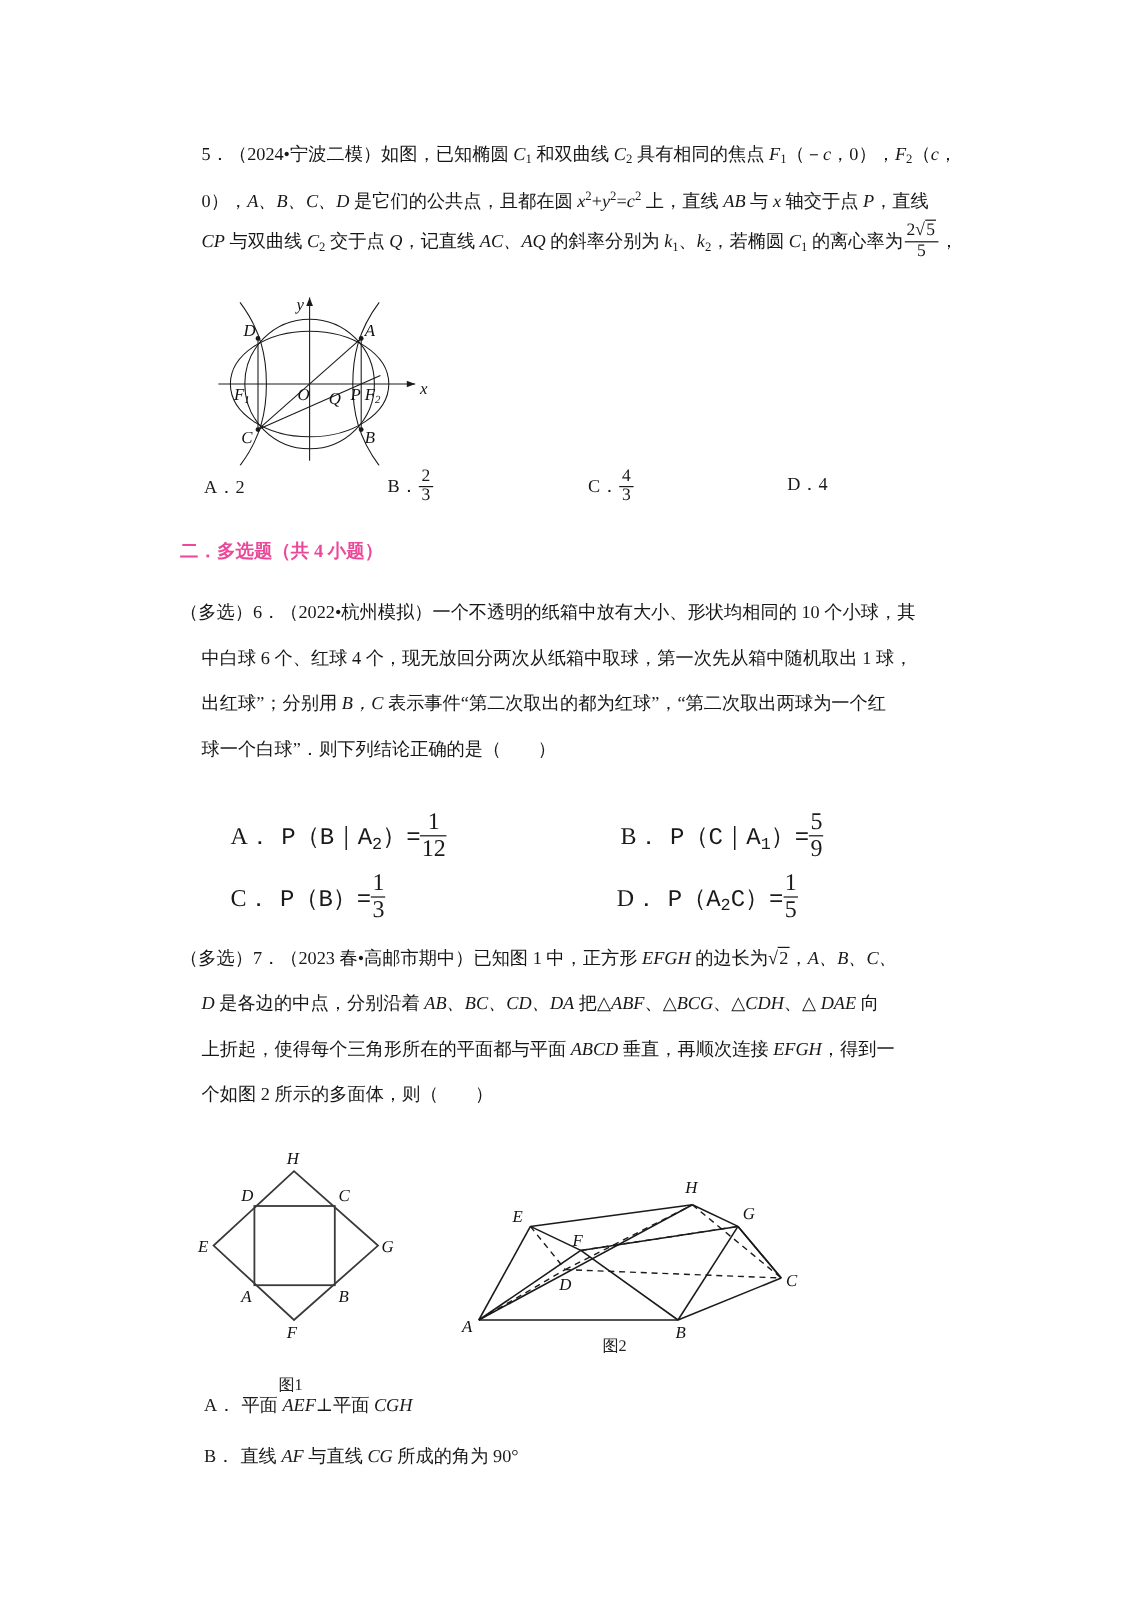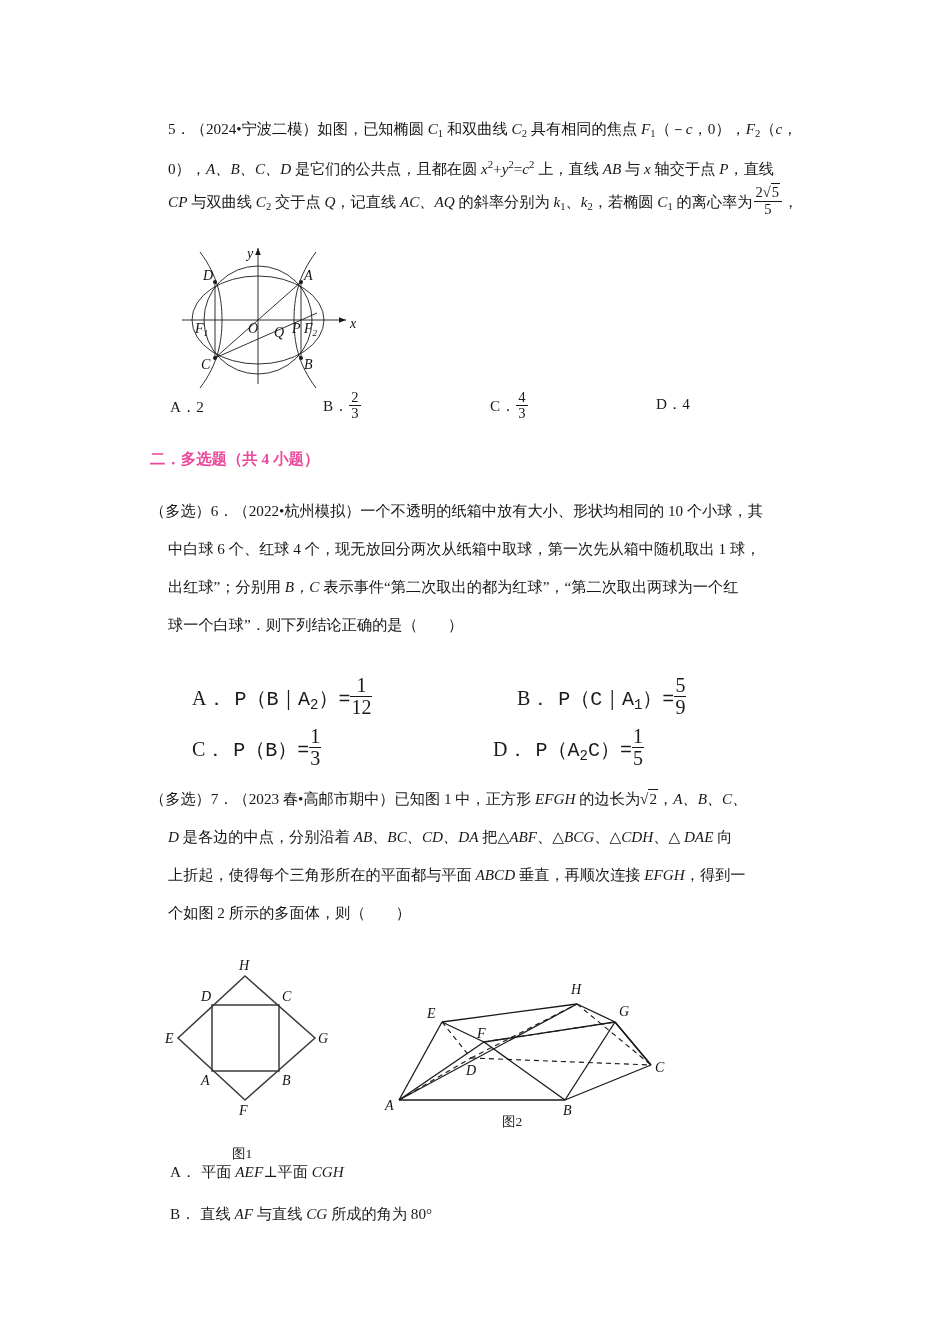--- a/index.html
+++ b/index.html
@@ -195,21 +195,21 @@
 
   <div class="opt prob" style="left:192px; top:675px;">
     <span class="opt-label">A．</span><span style="display:inline-block;width:8px;"></span><span>P（B｜A</span><span class="subn">2</span><span>）=</span><span class="frac-sm"><span class="num">1</span><span class="den">12</span></span>
   </div>
   <div class="opt prob" style="left:493px; top:675px;margin-left:24px;">
     <span class="opt-label">B．</span><span style="display:inline-block;width:8px;"></span><span>P（C｜A</span><span class="subn">1</span><span>）=</span><span class="frac-sm"><span class="num">5</span><span class="den">9</span></span>
   </div>
   <div class="opt prob" style="left:192px; top:726px;">
     <span class="opt-label">C．</span><span style="display:inline-block;width:8px;"></span><span>P（B）=</span><span class="frac-sm"><span class="num">1</span><span class="den">3</span></span>
   </div>
-  <div class="opt prob" style="left:493px; top:726px;">
+  <div class="opt prob" style="left:514px; top:726px;">
     <span class="opt-label">D．</span><span style="display:inline-block;width:8px;"></span><span>P（A</span><span class="subn">2</span><span>C）=</span><span class="frac-sm"><span class="num">1</span><span class="den">5</span></span>
   </div>
 
   <div class="qblock" style="left:150px; top:780px; width:700px; line-height:38px;">
     <div class="qline">
       <span>（多选）7．（2023 春•高邮市期中）已知图 1 中，正方形 </span><span class="ital">EFGH</span><span> 的边长为</span><span class="rad"><span class="sign">√</span><span class="body">2</span></span><span>，</span><span class="ital">A、B、C、</span>
     </div>
     <div class="qline" style="padding-left:18px;">
       <span class="ital">D</span><span> 是各边的中点，分别沿着 </span><span class="ital">AB、BC、CD、DA</span><span> 把△</span><span class="ital">ABF</span><span>、△</span><span class="ital">BCG</span><span>、△</span><span class="ital">CDH</span><span>、△ </span><span class="ital">DAE</span><span> 向</span>
     </div>
@@ -289,16 +289,16 @@
       <text class="glyph-label" x="2" y="148">A</text>
       <text class="glyph-label" x="180" y="153">B</text>
     </svg>
   </div>
   <div class="cap" style="left:502px; top:1113px;">图2</div>
 
   <div class="opt" style="left:170px; top:1163px;">
     <span class="opt-label">A．</span><span style="display:inline-block;width:5px;"></span><span>平面 </span><span class="ital">AEF</span><span>⊥</span><span>平面 </span><span class="ital">CGH</span>
   </div>
   <div class="opt" style="left:170px; top:1205px;">
-    <span class="opt-label">B．</span><span style="display:inline-block;width:5px;"></span><span>直线 </span><span class="ital">AF</span><span> 与直线 </span><span class="ital">CG</span><span> 所成的角为 80°</span>
+    <span class="opt-label">B．</span><span style="display:inline-block;width:5px;"></span><span>直线 </span><span class="ital">AF</span><span> 与直线 </span><span class="ital">CG</span><span> 所成的角为 90°</span>
   </div>
 
 </div>
 
 </body></html>

